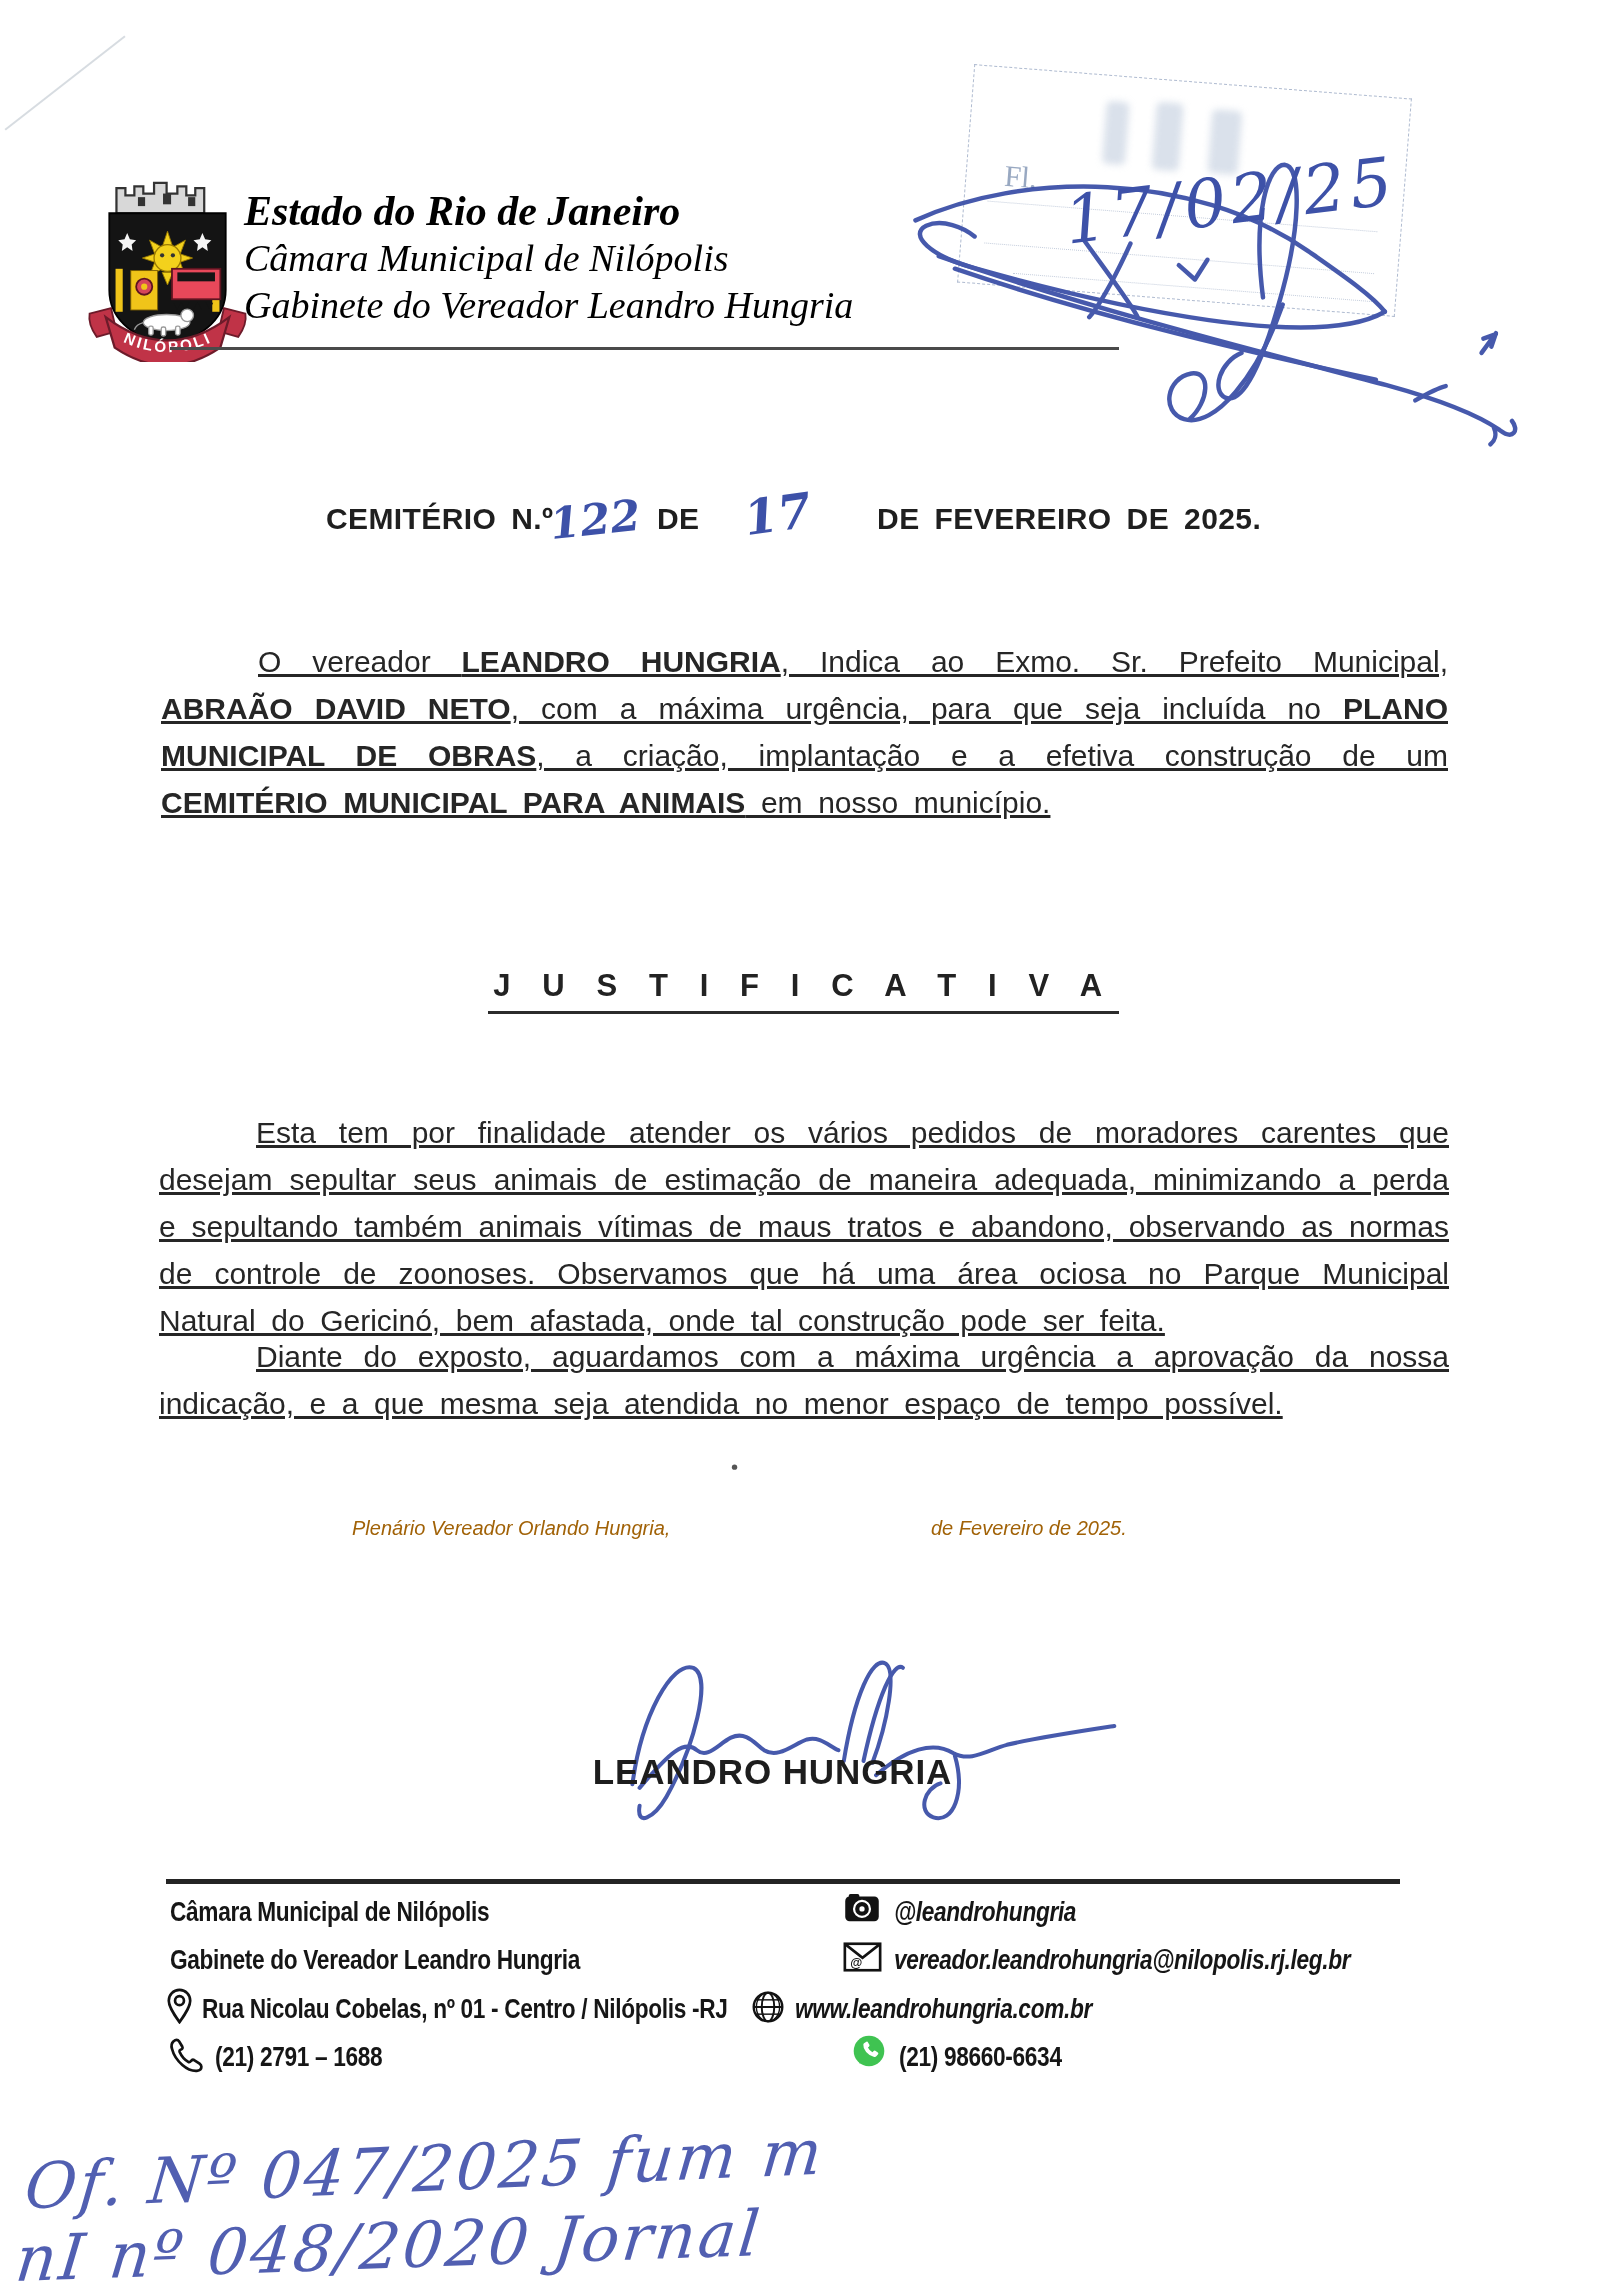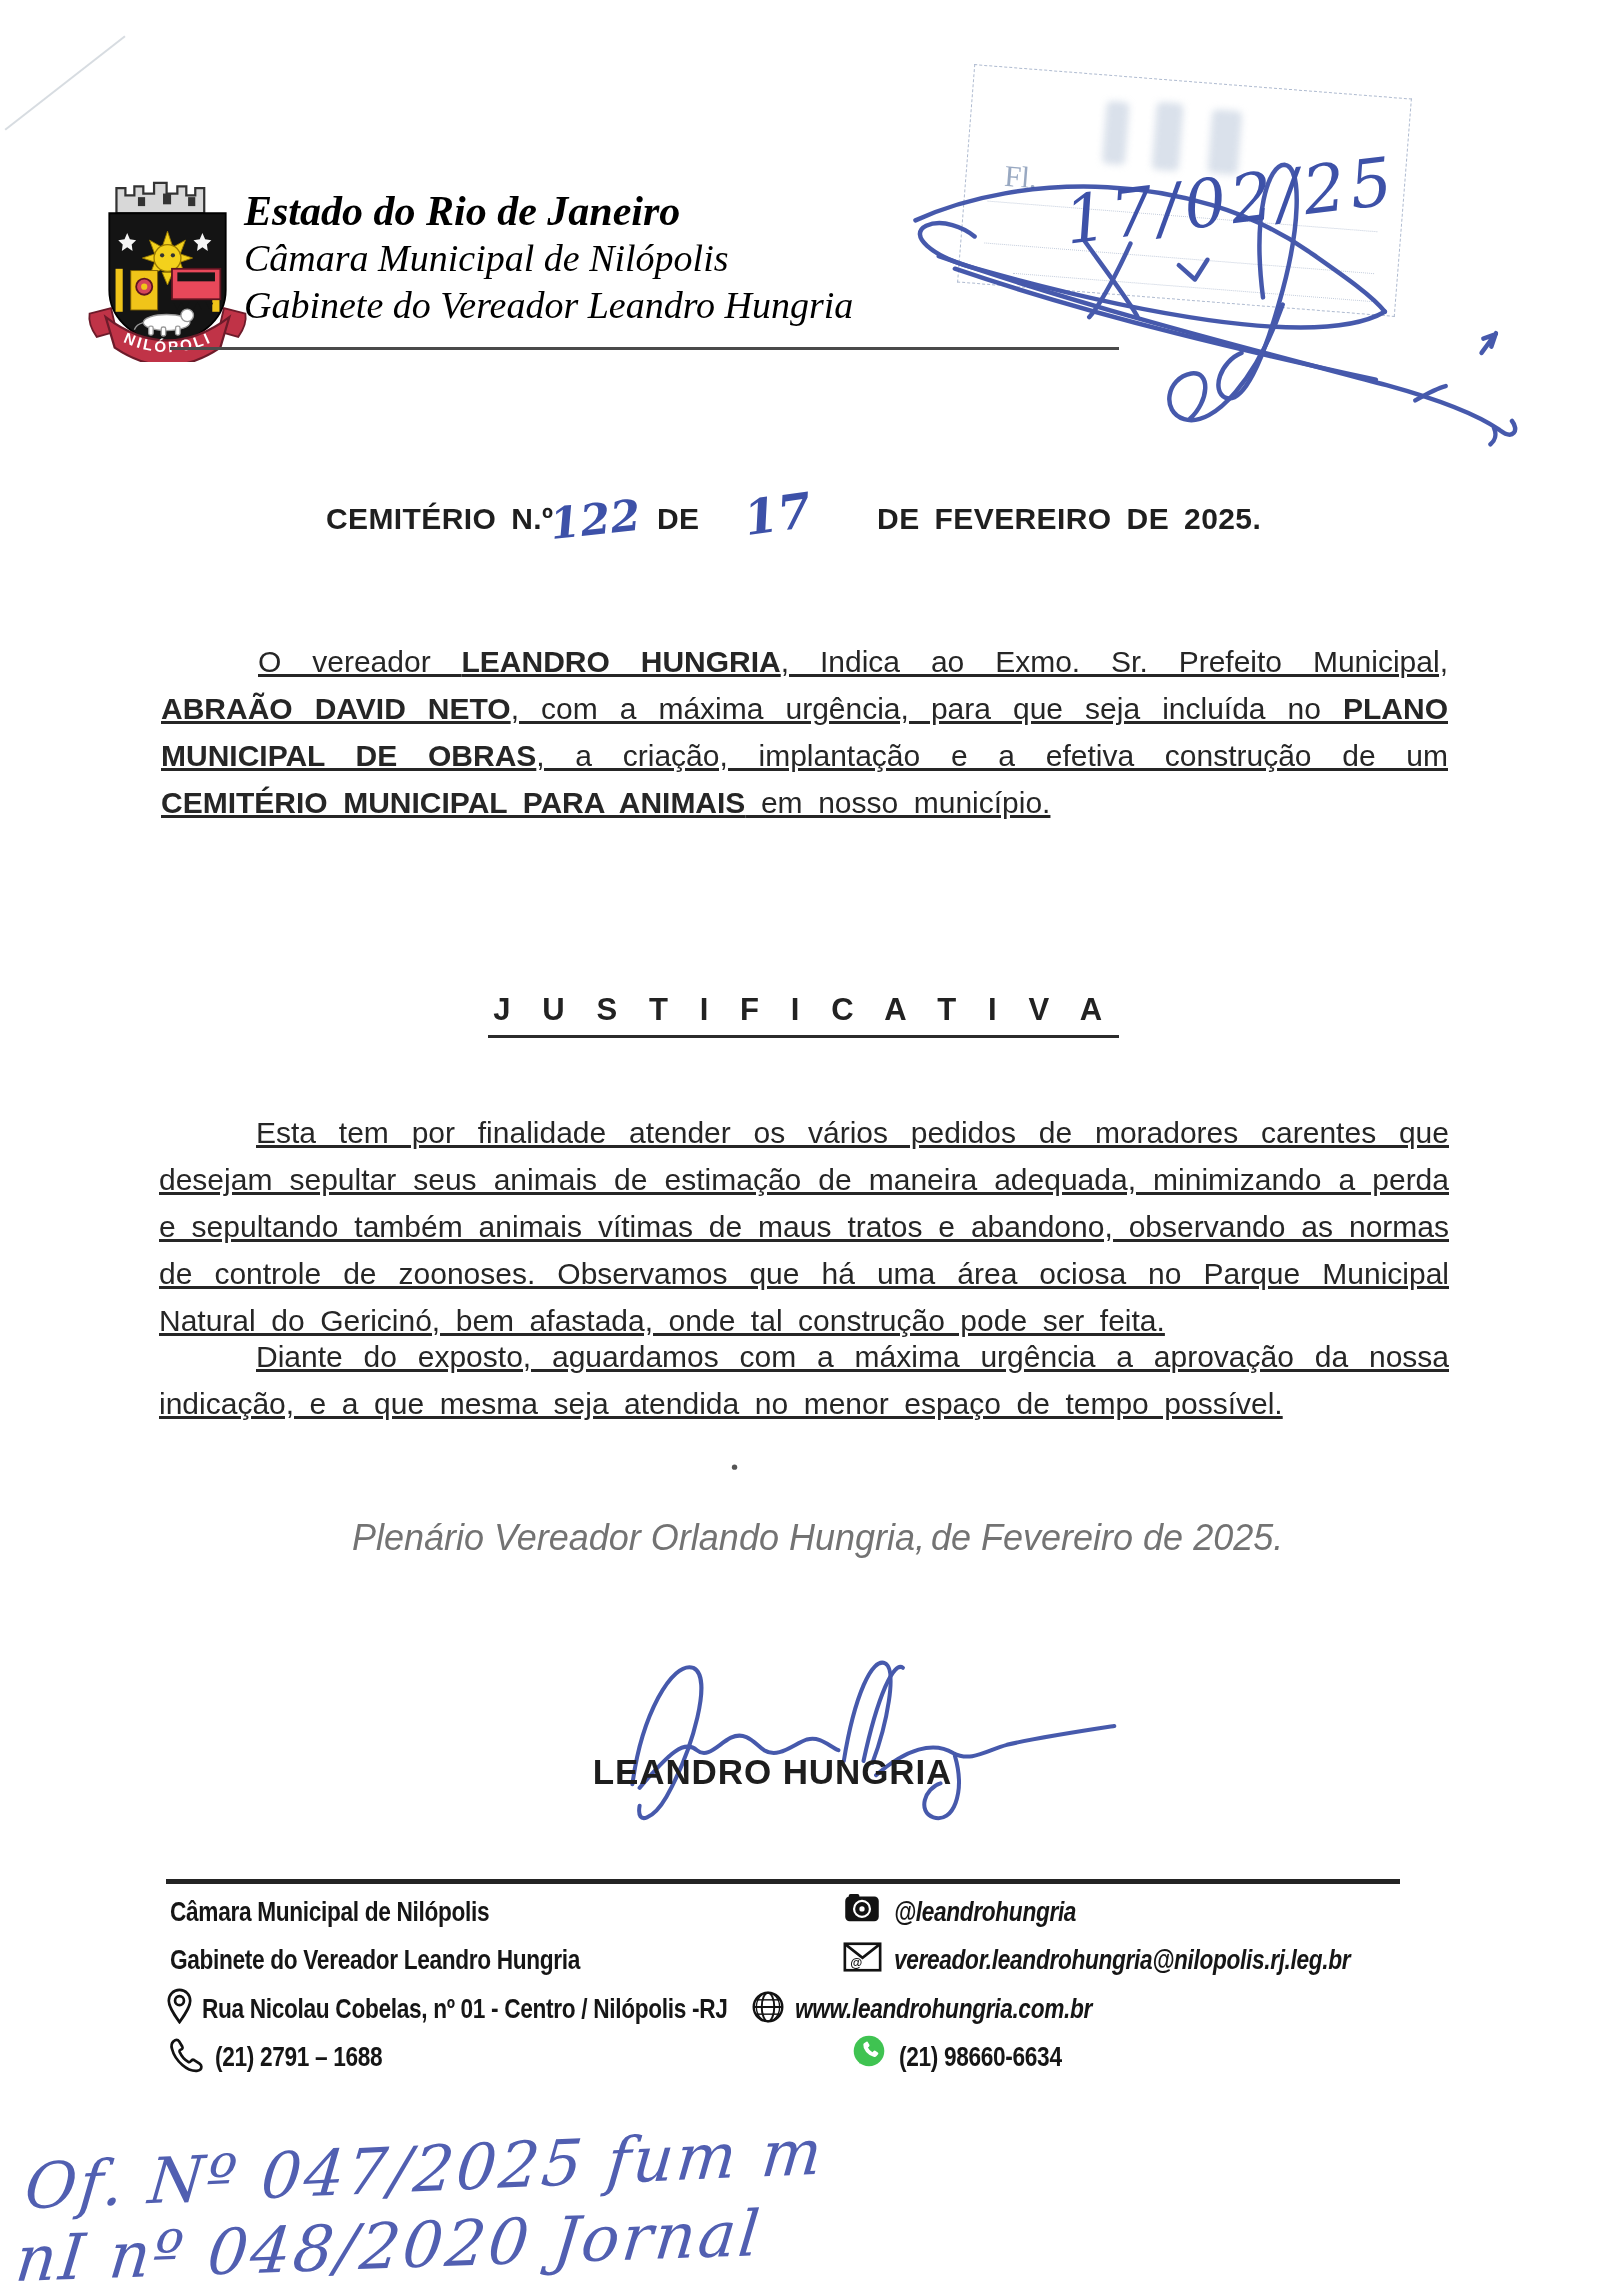--- a/index.html
+++ b/index.html
@@ -21,21 +21,21 @@
   .hand-num{font-family:"DejaVu Serif",serif;font-style:italic;color:var(--ink,#3d51a8);display:inline-block;}
   .hand-num.n1{font-size:43px;transform:translateY(5.4px) rotate(-6deg);}
   .hand-num.n2{font-size:48px;transform:translateY(1.8px) rotate(-8deg);}
   
   .para{font-size:30px;line-height:47px;text-align:justify;color:#262626;word-spacing:7.2px;}
   .indent{text-indent:97px;text-decoration:underline;}
   .b{font-weight:bold;}
   .justif-wrap{width:100%;text-align:center;}
   .justif{display:inline-block;font-size:31px;font-weight:bold;letter-spacing:11.6px;color:#222;
           border-bottom:3.6px solid #2b2b2b;padding:0 5.4px 7.2px 5.4px;}
-  .closing{font-size:36px;font-style:italic;color:#737373;white-space:nowrap;}
+  .closing{font-size:20px;font-style:italic;color:#a16207;white-space:nowrap;}
   .sig-name{font-size:35px;font-weight:bold;color:#1d1d1d;text-align:center;letter-spacing:0.9px;}
   .sig-role{font-size:32px;font-weight:bold;color:#1d1d1d;text-align:center;}
   
   .f-rule{height:4.5px;background:#242424;}
   .f-txt{font-size:27px;font-weight:bold;color:#161616;letter-spacing:-0.4px;white-space:nowrap;
          transform:scaleX(.84);transform-origin:0 50%;}
   .f-it{font-style:italic;}
   
   .hand-note{font-family:"DejaVu Serif",serif;font-style:italic;color:#4352ab;font-size:63px;
              letter-spacing:2.7px;white-space:nowrap;opacity:.92;}
@@ -165,21 +165,21 @@
 
   <div class="abs doc-title" style="left:326px;top:484px;">
     <span>CEMITÉRIO N.º</span><span class="hand-num n1" style="margin-left:-3.6px;">122</span>
     <span style="margin-left:1px;">DE</span>
     <span class="hand-num n2" style="margin-left:30px;">17</span>
     <span style="margin-left:50px;">DE  FEVEREIRO DE 2025.</span>
   </div>
 
   <p class="abs para indent" style="left:161px;top:638px;width:1287px;margin:0;"><span>O vereador </span><span class="b">LEANDRO HUNGRIA</span><span>, Indica ao Exmo. Sr. Prefeito Municipal, </span><span class="b">ABRAÃO DAVID NETO</span><span>, com a máxima urgência, para que seja incluída no </span><span class="b">PLANO MUNICIPAL DE OBRAS</span><span>, a criação, implantação e a efetiva construção de um </span><span class="b">CEMITÉRIO MUNICIPAL PARA ANIMAIS</span><span> em nosso município.</span></p>
 
-  <div class="abs justif-wrap" style="left:0;top:992px;">
+  <div class="abs justif-wrap" style="left:0;top:968px;">
     <span class="justif">J U S T I F I C A T I V A</span>
   </div>
 
   <p class="abs para indent" style="left:159px;top:1109px;width:1290px;margin:0;line-height:47px;">Esta tem por finalidade atender os vários pedidos de moradores carentes que desejam sepultar seus animais de estimação de maneira adequada, minimizando a perda e sepultando também animais vítimas de maus tratos e abandono, observando as normas de controle de zoonoses. Observamos que há uma área ociosa no Parque Municipal Natural do Gericinó, bem afastada, onde tal construção pode ser feita.</p>
 
   <p class="abs para indent" style="left:159px;top:1333px;width:1290px;margin:0;">Diante do exposto, aguardamos com a máxima urgência a aprovação da nossa indicação, e a que mesma seja atendida no menor espaço de tempo possível.</p>
 
   <span class="abs closing" style="left:352px;top:1517px;">Plenário Vereador Orlando Hungria,</span>
   <span class="abs closing" style="left:931px;top:1517px;">de Fevereiro de 2025.</span>
 

